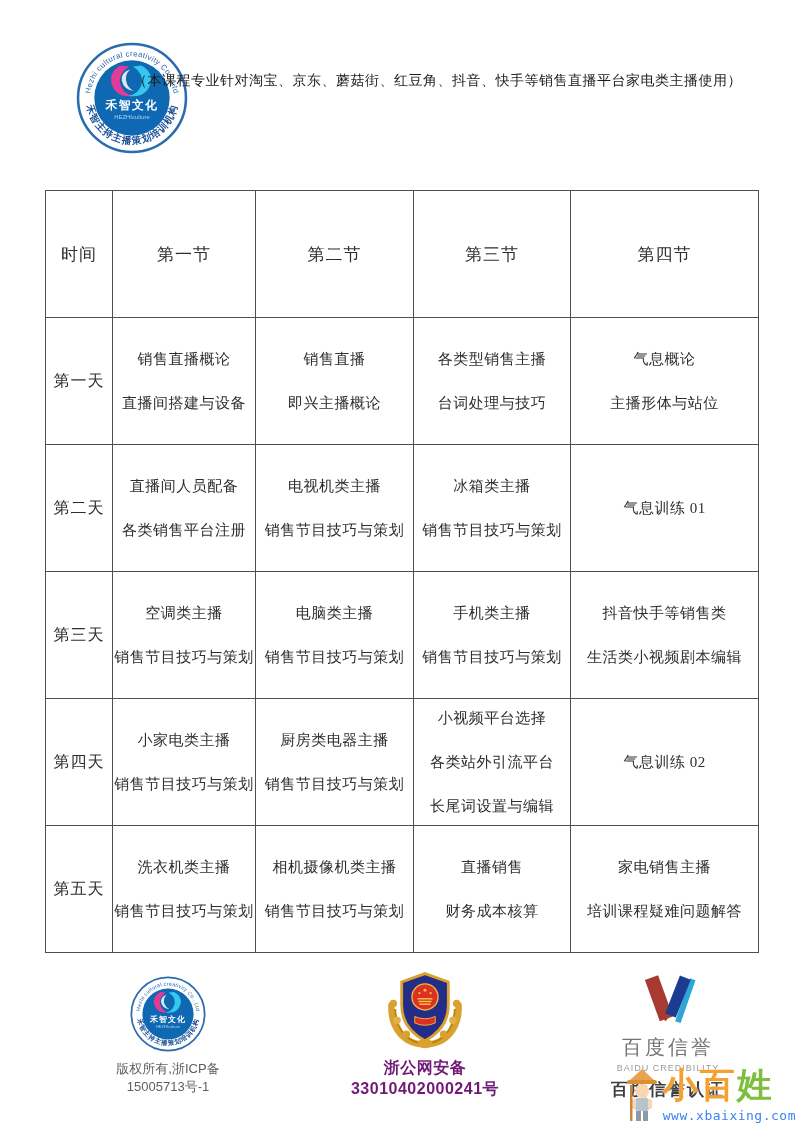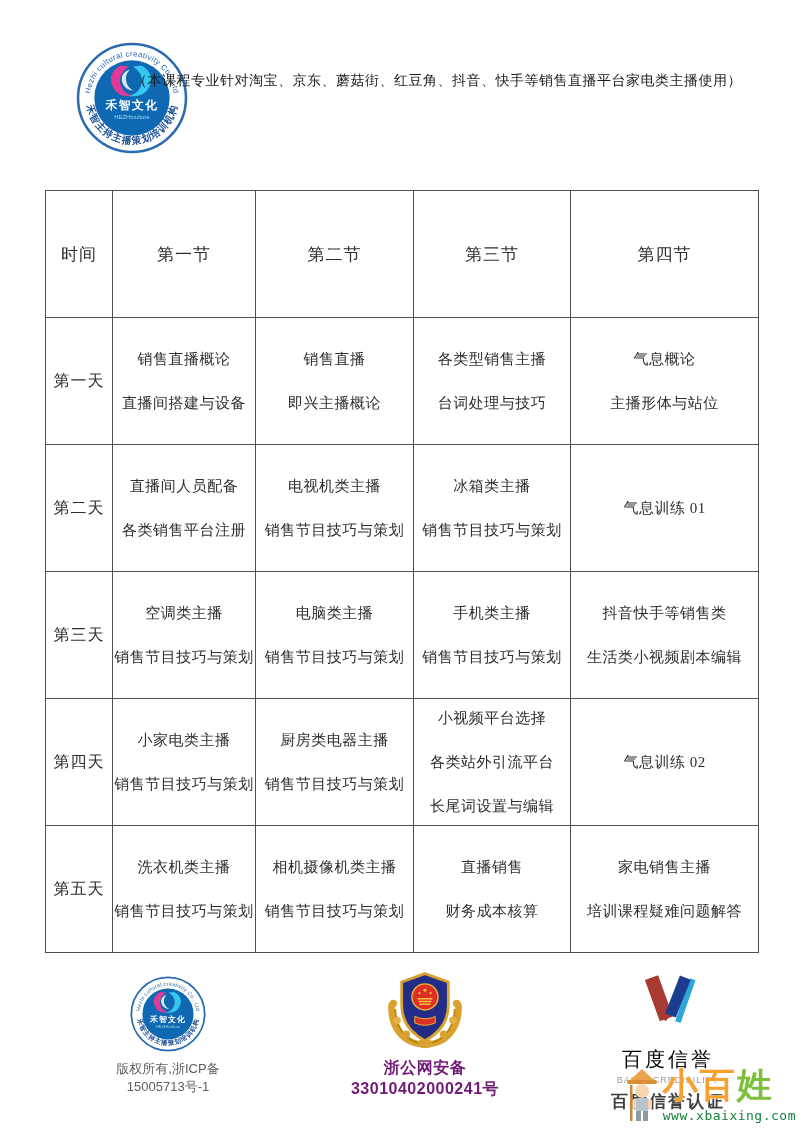--- a/index.html
+++ b/index.html
@@ -49,34 +49,34 @@
     text-align:center;
   }
   .cell-line{font-size:15px;letter-spacing:0.5px;white-space:nowrap;}
   
   .footer-left{position:absolute;left:88px;top:976px;width:160px;text-align:center;}
   .footer-left .small-logo{width:76px;height:76px;}
   .icp-text{margin-top:4px;font-size:13px;color:#5f5f5f;font-family:"Liberation Sans",sans-serif;}
   .footer-center{position:absolute;left:320px;top:968px;width:210px;text-align:center;}
   .police-text{margin-top:4px;font-size:16px;font-weight:bold;color:#701a75;font-family:"Liberation Sans",sans-serif;letter-spacing:0.5px;}
   .footer-right{position:absolute;left:598px;top:970px;width:140px;text-align:center;}
-  .baidu-cn{font-size:20px;color:#000000;letter-spacing:3px;margin-top:14px;font-family:"Liberation Sans",sans-serif;}
+  .baidu-cn{font-size:20px;color:#737373;letter-spacing:3px;margin-top:2px;font-family:"Liberation Sans",sans-serif;}
   .baidu-en{font-size:9px;color:#9a9a9a;letter-spacing:1px;margin-top:2px;font-family:"Liberation Sans",sans-serif;}
   .baidu-cert{font-size:17px;font-weight:bold;color:#3d3d3d;letter-spacing:2px;margin-top:5px;font-family:"Liberation Sans",sans-serif;}
   
   .watermark{
     position:absolute;right:4px;bottom:6px;
     display:flex;align-items:flex-end;gap:2px;
   }
   .wm-text-col{display:flex;flex-direction:column;align-items:flex-start;}
   .wm-name{font-size:35px;font-weight:bold;line-height:40px;letter-spacing:2px;
     text-shadow:0 0 2px #ffffff;margin-top:35px;}
   .wm-name .o{color:#f6a02d;}
   .wm-name .g{color:#7dbf3c;}
-  .wm-url{font-size:13px;color:#15803d;font-family:"DejaVu Sans Mono",monospace;letter-spacing:0.5px;margin-top:2px;}
+  .wm-url{font-size:13px;color:#3b82f6;font-family:"DejaVu Sans Mono",monospace;letter-spacing:0.5px;margin-top:2px;}
   .hidden-defs{position:absolute;width:0;height:0;overflow:hidden;}
 </style>
 </head>
 <body>
 
 <svg class="hidden-defs" aria-hidden="true">
   <defs>
     <g id="hezhi-logo">
       <circle cx="55" cy="55" r="53" fill="#ffffff" stroke="#2b6cb0" stroke-width="2.5"></circle>
       <circle cx="55" cy="55" r="37" fill="#0e68b2"></circle>

